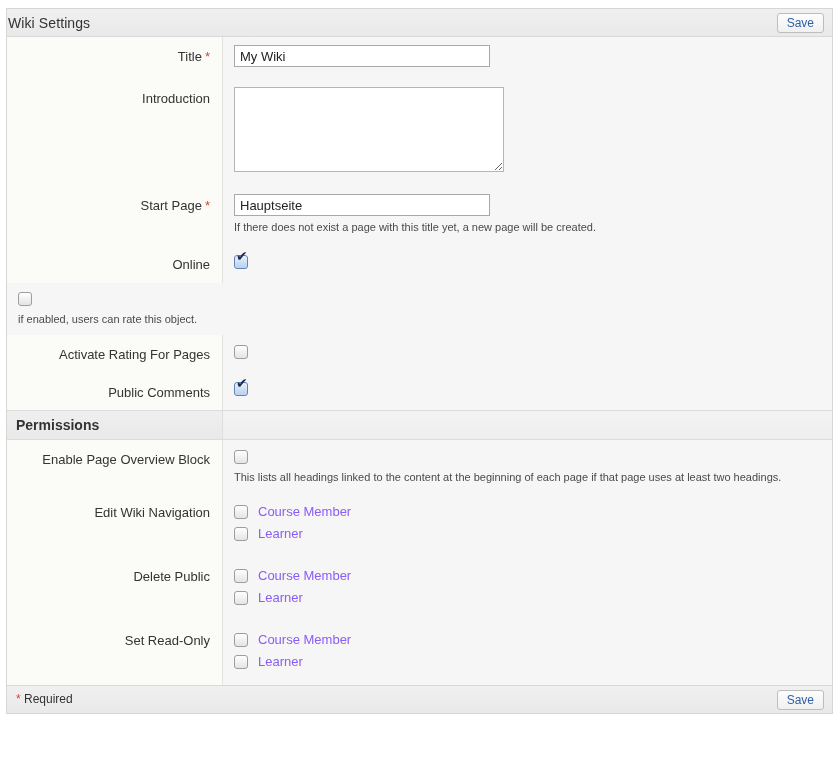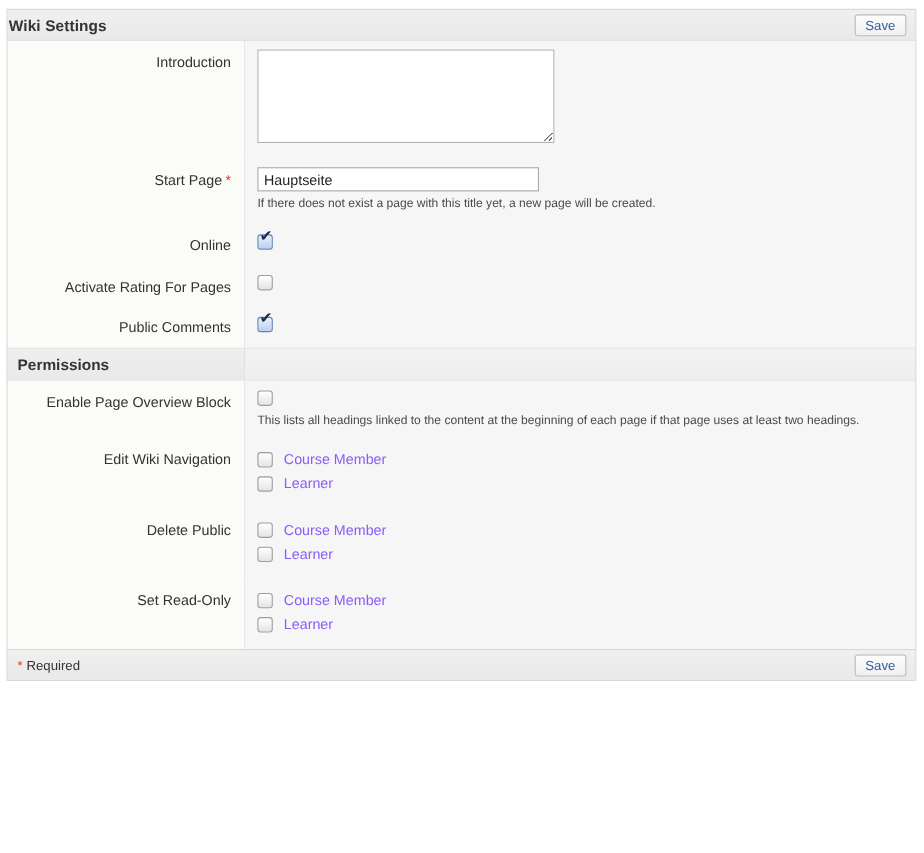--- a/index.html
+++ b/index.html
@@ -16,21 +16,21 @@
   .bar {
     position: relative;
     height: 28px;
     background: linear-gradient(#f0f0f0, #e9e9e9);
     display: flex;
     align-items: center;
   }
   .bar.top { border-bottom: 1px solid #d9d9d9; }
   .bar.bottom { border-top: 1px solid #d9d9d9; }
   .bar-title {
-    font-size: 14px; font-weight: bold; color: #333333;
+    font-size: 14px; font-weight: normal; color: #333333;
     padding-left: 1px; letter-spacing: 0.1px;
   }
   .save-btn {
     position: absolute; right: 8px; top: 4px;
     height: 20px; padding: 0 9px;
     font-family: "Liberation Sans", sans-serif;
     font-size: 12px; color: #2e5fa3;
     background: linear-gradient(#fdfdfd, #f0f0f0);
     border: 1px solid #bdbdbd; border-radius: 3px;
     cursor: pointer;
@@ -130,20 +130,28 @@
 </head>
 <body>
 
 <div class="form-box">
 
   <div class="bar top">
     <span class="bar-title">Wiki Settings</span>
     <button class="save-btn">Save</button>
   </div>
 
+  <div class="row row-title">
+    <div class="cell-label">
+      <span>Title</span><span class="req">*</span>
+    </div>
+    <div class="cell-content">
+      <input type="text" value="My Wiki" style="">
+    </div>
+  </div>
 
 
   <div class="row row-introduction">
     <div class="cell-label">
       <span>Introduction</span>
     </div>
     <div class="cell-content">
       <textarea class="small" value="" style=""></textarea>
     </div>
   </div>
@@ -161,20 +169,24 @@
   <div class="row row-check">
     <div class="cell-label">
       <span>Online</span>
     </div>
     <div class="cell-content">
       <span class="cb checked"><span class="check">✔</span></span>
     </div>
   </div>
 
   <div class="row row-check-help">
+    <div class="cell-content">
+      <span class="cb"></span>
+      <div class="help under-cb">if enabled, users can rate this object.</div>
+    </div>
   </div>
 
   <div class="row row-check">
     <div class="cell-label">
       <span>Activate Rating For Pages</span>
     </div>
     <div class="cell-content">
       <span class="cb"></span>
     </div>
   </div>

